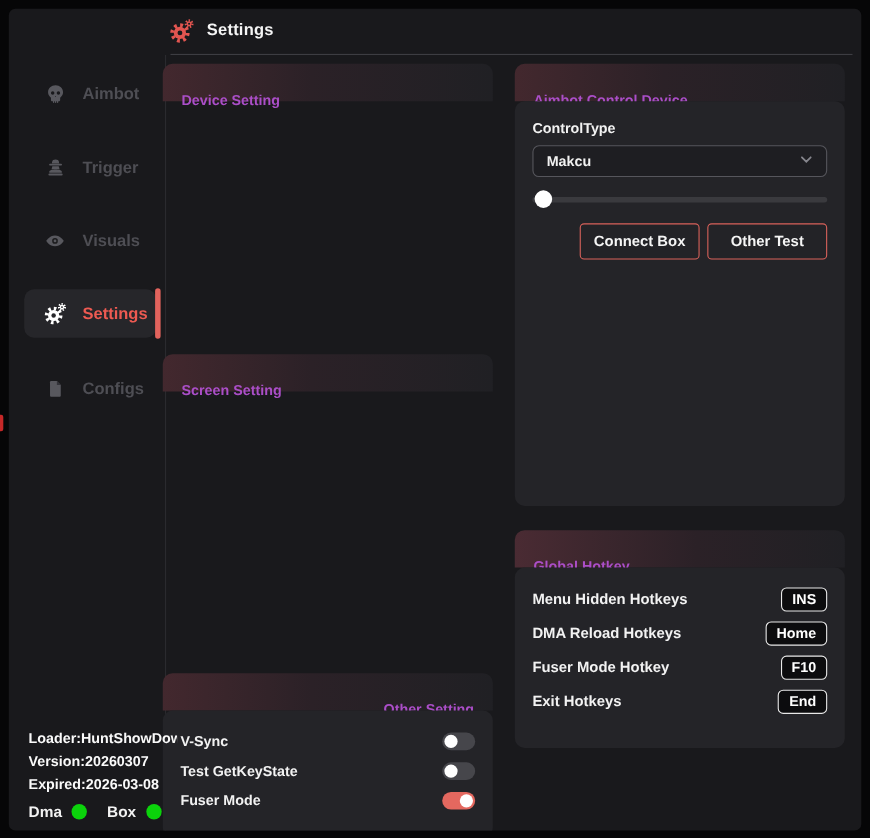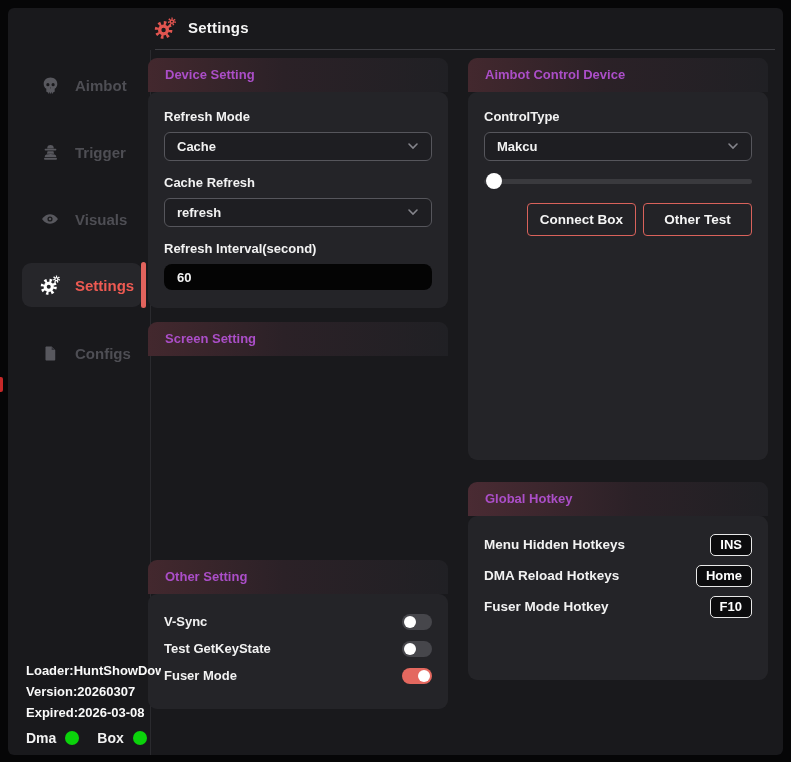--- a/index.html
+++ b/index.html
@@ -29,21 +29,21 @@
   .side-item { position:absolute; left:2px; width:120px; height:44px; display:flex; align-items:center; cursor:pointer; }
   .side-item .icon { width:24px; margin-left:16px; display:flex; justify-content:center; }
   .side-item .lbl { margin-left:13px; font-size:15px; font-weight:bold; color:#4e4e54; }
   .side-item.active { background:#26262a; border-radius:9px; }
   .side-item.active .lbl { color:#ee5a52; }
   .active-bar { position:absolute; left:121px; width:5px; height:46px; background:#e2635d; border-radius:3px; }
 
   
   .panel { position:absolute; width:300px; }
   .panel-header {
-    height:34px; line-height:34px; padding:0 17px; border-radius:9px 9px 0 0;
+    height:34px; line-height:34px; padding:16px 17px; border-radius:9px 9px 0 0;
     background:linear-gradient(90deg,#43282e 0%,#2b2127 45%,#202024 100%);
     font-size:13px; font-weight:bold; color:#ab4ec8;
   }
   .panel-header.pink { background:linear-gradient(90deg,#4a2b33 0%,#2b2127 55%,#202024 100%); }
   .panel-body { background:#242428; border-radius:9px; position:relative; overflow:hidden; }
 
   .field-label { font-size:13px; font-weight:bold; color:#f2f2f2; margin:14px 16px 8px; }
   .field-label.first { margin-top:17px; }
 
   .select {
@@ -199,49 +199,27 @@
         <span class="s-lbl">Dma</span>
         <span class="dot"></span>
         <span class="s-lbl second">Box</span>
         <span class="dot"></span>
       </div>
     </div>
   </div>
 
   <div class="panel" style="left:140px; top:50px;">
     <div class="panel-header">Device Setting</div>
-    <div class="panel-body" style="height:216px;">
-      <div class="field-label first">Refresh Mode</div>
-      <div class="select">
-        <span class="sel-val">Cache</span>
-        <span>
-          <svg width="12" height="12" viewBox="0 0 12 12">
-              <path d="M2 4l4 4 4-4" stroke="#85858c" stroke-width="1.6" fill="none" stroke-linecap="round"></path>
-            </svg>
-        </span>
-      </div>
-      <div class="field-label">Cache Refresh</div>
-      <div class="select">
-        <span class="sel-val">refresh</span>
-        <span>
-          <svg width="12" height="12" viewBox="0 0 12 12">
-              <path d="M2 4l4 4 4-4" stroke="#85858c" stroke-width="1.6" fill="none" stroke-linecap="round"></path>
-            </svg>
-        </span>
-      </div>
-      <div class="field-label">Refresh Interval(second)</div>
-      <input class="text-input" value="60" style="">
-    </div>
   </div>
 
   <div class="panel" style="left:140px; top:314px;">
     <div class="panel-header">Screen Setting</div>
   </div>
 
-  <div class="panel" style="left:140px; top:552px;">
+  <div class="panel" style="left:140px; top:604px;text-align:right;">
     <div class="panel-header">Other Setting</div>
     <div class="panel-body" style="height:115px; padding-top:14px;">
       <div class="toggle-row">
         <span class="t-lbl">V-Sync</span>
         <span class="toggle off">
             <span class="knob"></span>
           </span>
       </div>
       <div class="toggle-row">
         <span class="t-lbl">Test GetKeyState</span>
@@ -289,16 +267,20 @@
         <span class="keycap">INS</span>
       </div>
       <div class="hk-row">
         <span class="hk-lbl">DMA Reload Hotkeys</span>
         <span class="keycap">Home</span>
       </div>
       <div class="hk-row">
         <span class="hk-lbl">Fuser Mode Hotkey</span>
         <span class="keycap">F10</span>
       </div>
+      <div class="hk-row">
+        <span class="hk-lbl">Exit Hotkeys</span>
+        <span class="keycap">End</span>
+      </div>
     </div>
   </div>
 
 </div>
 
 </body></html>

